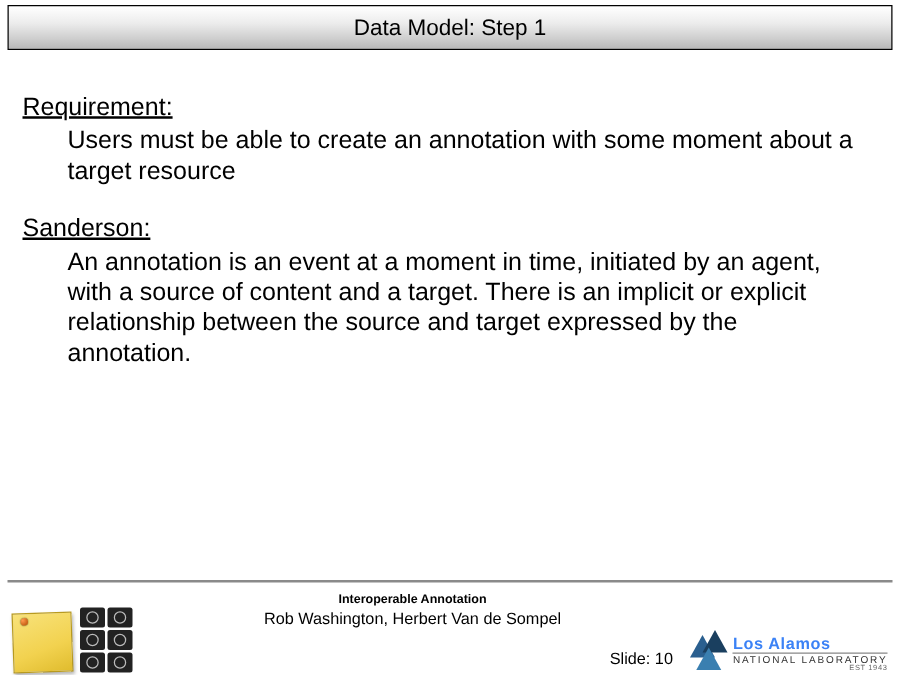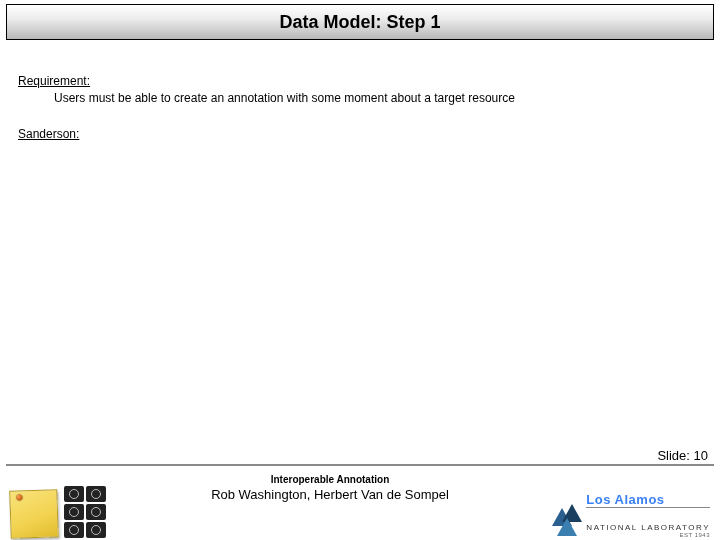--- a/index.html
+++ b/index.html
@@ -19,26 +19,26 @@
     box-sizing: border-box;
   }
   .title-bar {
     margin: 4px 6px 0 6px;
     height: 34px;
     border: 1px solid #000;
     background: linear-gradient(to bottom, #ffffff 0%, #ececec 40%, #cfcfcf 75%, #b8b8b8 100%);
     display: flex;
     align-items: center;
     justify-content: center;
-    font-weight: bold;
+    font-weight: normal;
     font-size: 18px;
   }
   .body {
     padding: 34px 34px 0 18px;
-    font-size: 12px;
+    font-size: 20px;
     line-height: 1.22;
   }
   .section-label {
     text-decoration: underline;
     font-weight: normal;
   }
   .section-text {
     margin: 2px 0 0 36px;
   }
   .gap {
@@ -121,23 +121,22 @@
     height: 10px;
     border: 1.5px solid #bbb;
     border-radius: 50%;
     box-sizing: border-box;
   }
   .footer-right {
     position: absolute;
     right: 10px;
     bottom: 6px;
     display: flex;
-    flex-direction: column;
     align-items: flex-end;
-    gap: 2px;
+    gap: 12px;
   }
   .slide-num {
     font-size: 13px;
     margin-bottom: 4px;
     margin-right: 2px;
   }
   .lanl-logo {
     display: flex;
     align-items: flex-end;
     gap: 4px;
@@ -179,21 +178,21 @@
     font-weight: bold;
     color: #3b82f6;
     letter-spacing: 0.5px;
     margin-top: 24px;
   }
   .lanl-text .nl {
     font-size: 8px;
     letter-spacing: 1.5px;
     color: #333;
     border-top: 1px solid #888;
-    padding-top: 16px;
+    padding-top: 1px;
     margin-top: 1px;
   }
   .lanl-text .est {
     font-size: 6px;
     color: #666;
     text-align: right;
     letter-spacing: 0.5px;
   }
 </style>
 </head>
@@ -206,20 +205,21 @@
   </div>
 
   <div class="body">
     <div>
       <span class="section-label">Requirement:</span>
       <div class="section-text">Users must be able to create an annotation with some moment about a target resource</div>
     </div>
     <div class="gap"></div>
     <div>
       <span class="section-label">Sanderson:</span>
+      <div class="section-text">An annotation is an event at a moment in time, initiated by an agent, with a source of content and a target.  There is an implicit or explicit relationship between the source and target expressed by the annotation.</div>
     </div>
   </div>
 
   <div class="footer-divider"></div>
 
   <div class="footer">
 
     <div class="footer-left">
       <div class="sticky-note"></div>
       <div class="cc-block">

